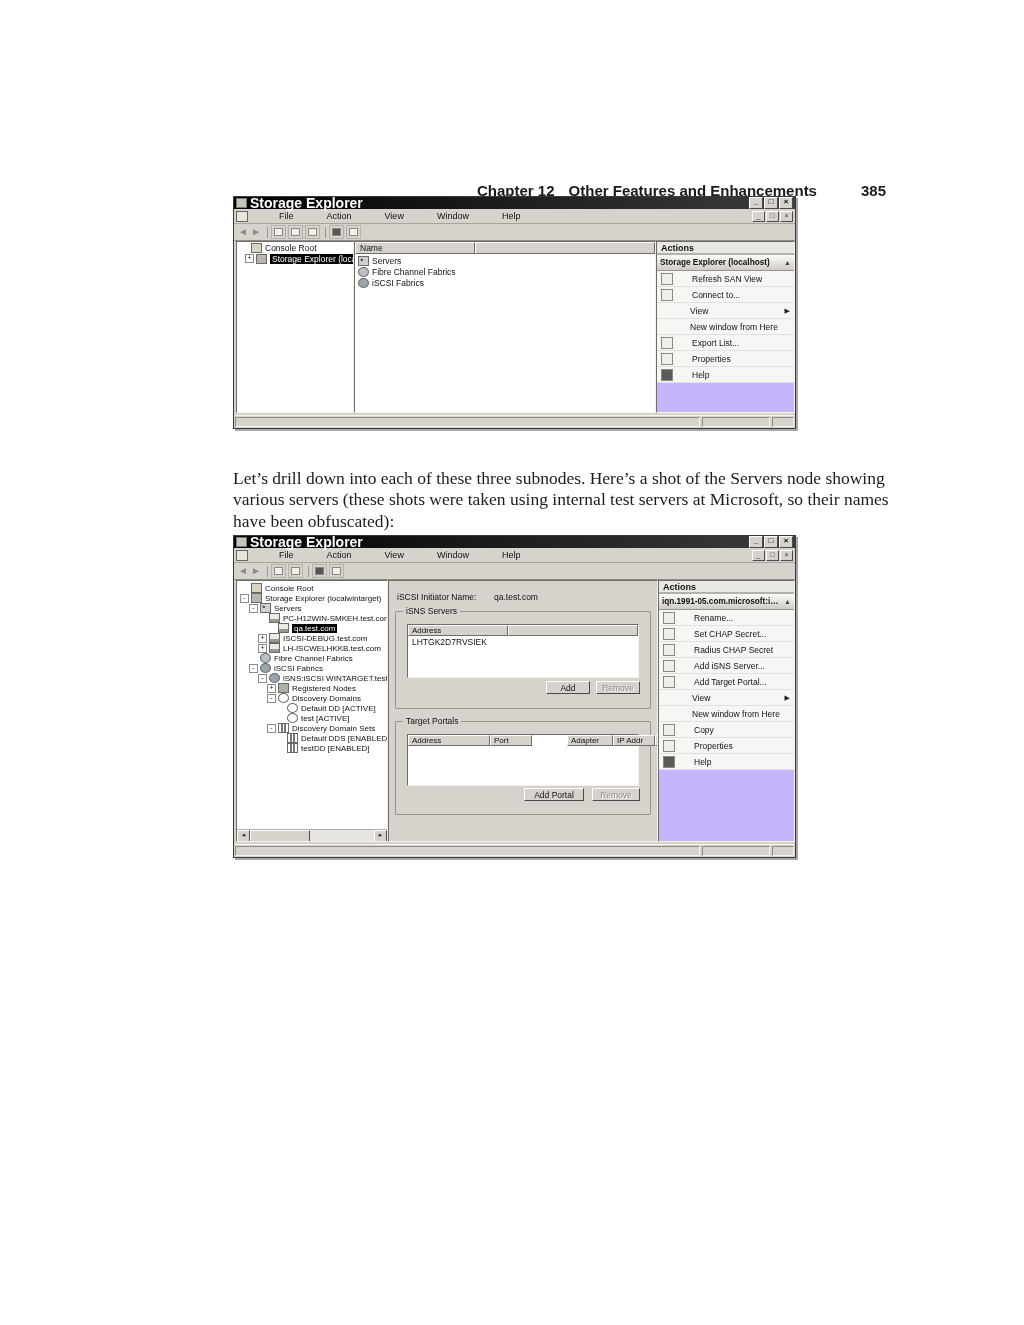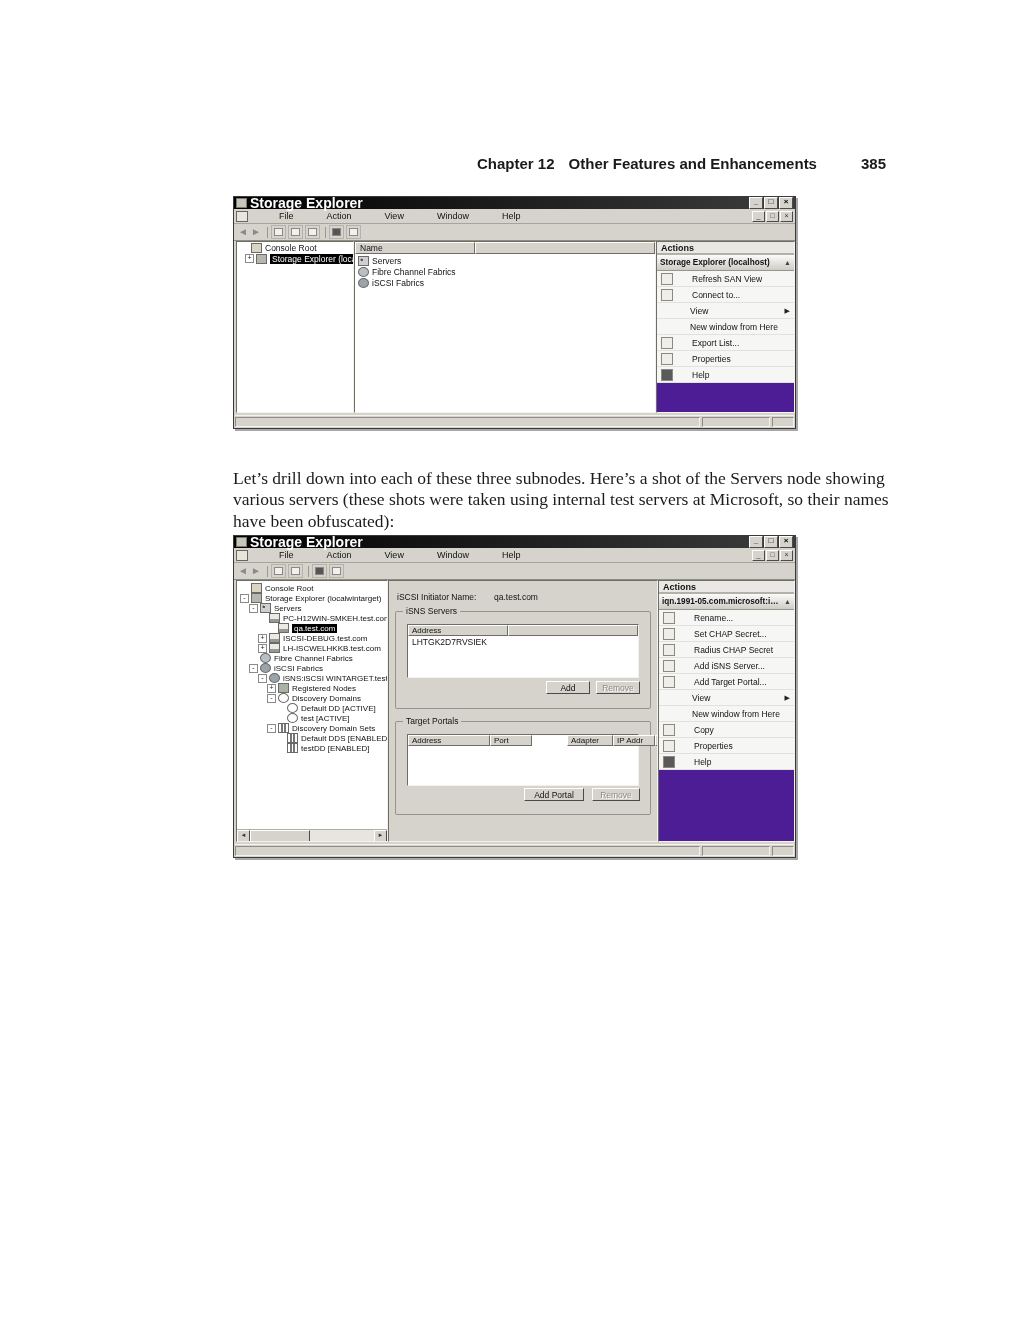--- a/index.html
+++ b/index.html
@@ -7,21 +7,21 @@
     width:1024px;height:1325px;position:relative;background:#ffffff;
     font-family:"Liberation Sans",sans-serif;overflow:hidden;
   }
   
   .page-header{
     position:absolute;left:233px;top:155px;width:653px;height:20px;
     display:flex;justify-content:flex-end;align-items:baseline;
     font-weight:bold;font-size:15px;color:#1a1a1a;
   }
   .page-header .chap{margin-right:14px;}
-  .page-header .pageno{margin-left:44px;}
+  .page-header .pageno{margin-left:44px;margin-top:27px;}
   .body-paragraph{
     position:absolute;left:233px;top:450px;width:656px;
     font-family:"Liberation Serif",serif;font-size:17.5px;line-height:21.5px;color:#1c1c1c;
   }
   
   .window{
     position:absolute;background:#d6d3cc;border:1px solid #3a3a3a;
     box-shadow:2px 2px 0 rgba(60,60,60,.45);
     font-size:8.5px;color:#111;
   }
@@ -56,21 +56,21 @@
   .tb-sep{width:1px;height:11px;background:#9a9791;margin:0 3px;}
   .tb-btn{
     width:13px;height:12px;margin-right:2px;background:#d6d3cc;
     border:1px solid #b5b2aa;position:relative;
   }
   .tb-btn .glyph{position:absolute;inset:2px;background:#f2f0ea;border:1px solid #888;}
   .tb-btn.help .glyph{background:#555;}
   
   .pane{position:absolute;background:#fff;border:1px solid;border-color:#6f6c66 #f4f2ec #f4f2ec #6f6c66;overflow:hidden;}
   .pane.gray{background:#d6d3cc;}
-  .pane.actions{background:#4c1d95;}
+  .pane.actions{background:#c4b5fd;}
   
   .tree-row{display:flex;align-items:center;white-space:nowrap;}
   .exp{
     width:7px;height:7px;flex:none;background:#fff;border:1px solid #8a8a8a;
     font-size:7px;line-height:5px;text-align:center;color:#222;margin-right:2px;
   }
   .exp.none{visibility:hidden;}
   .ti{width:9px;height:8px;flex:none;margin-right:3px;border:1px solid #6a6a6a;background:#c9c6bd;}
   .ti-folder{background:#d9d5c2;}
   .ti-console{background:#b9b6ad;}

